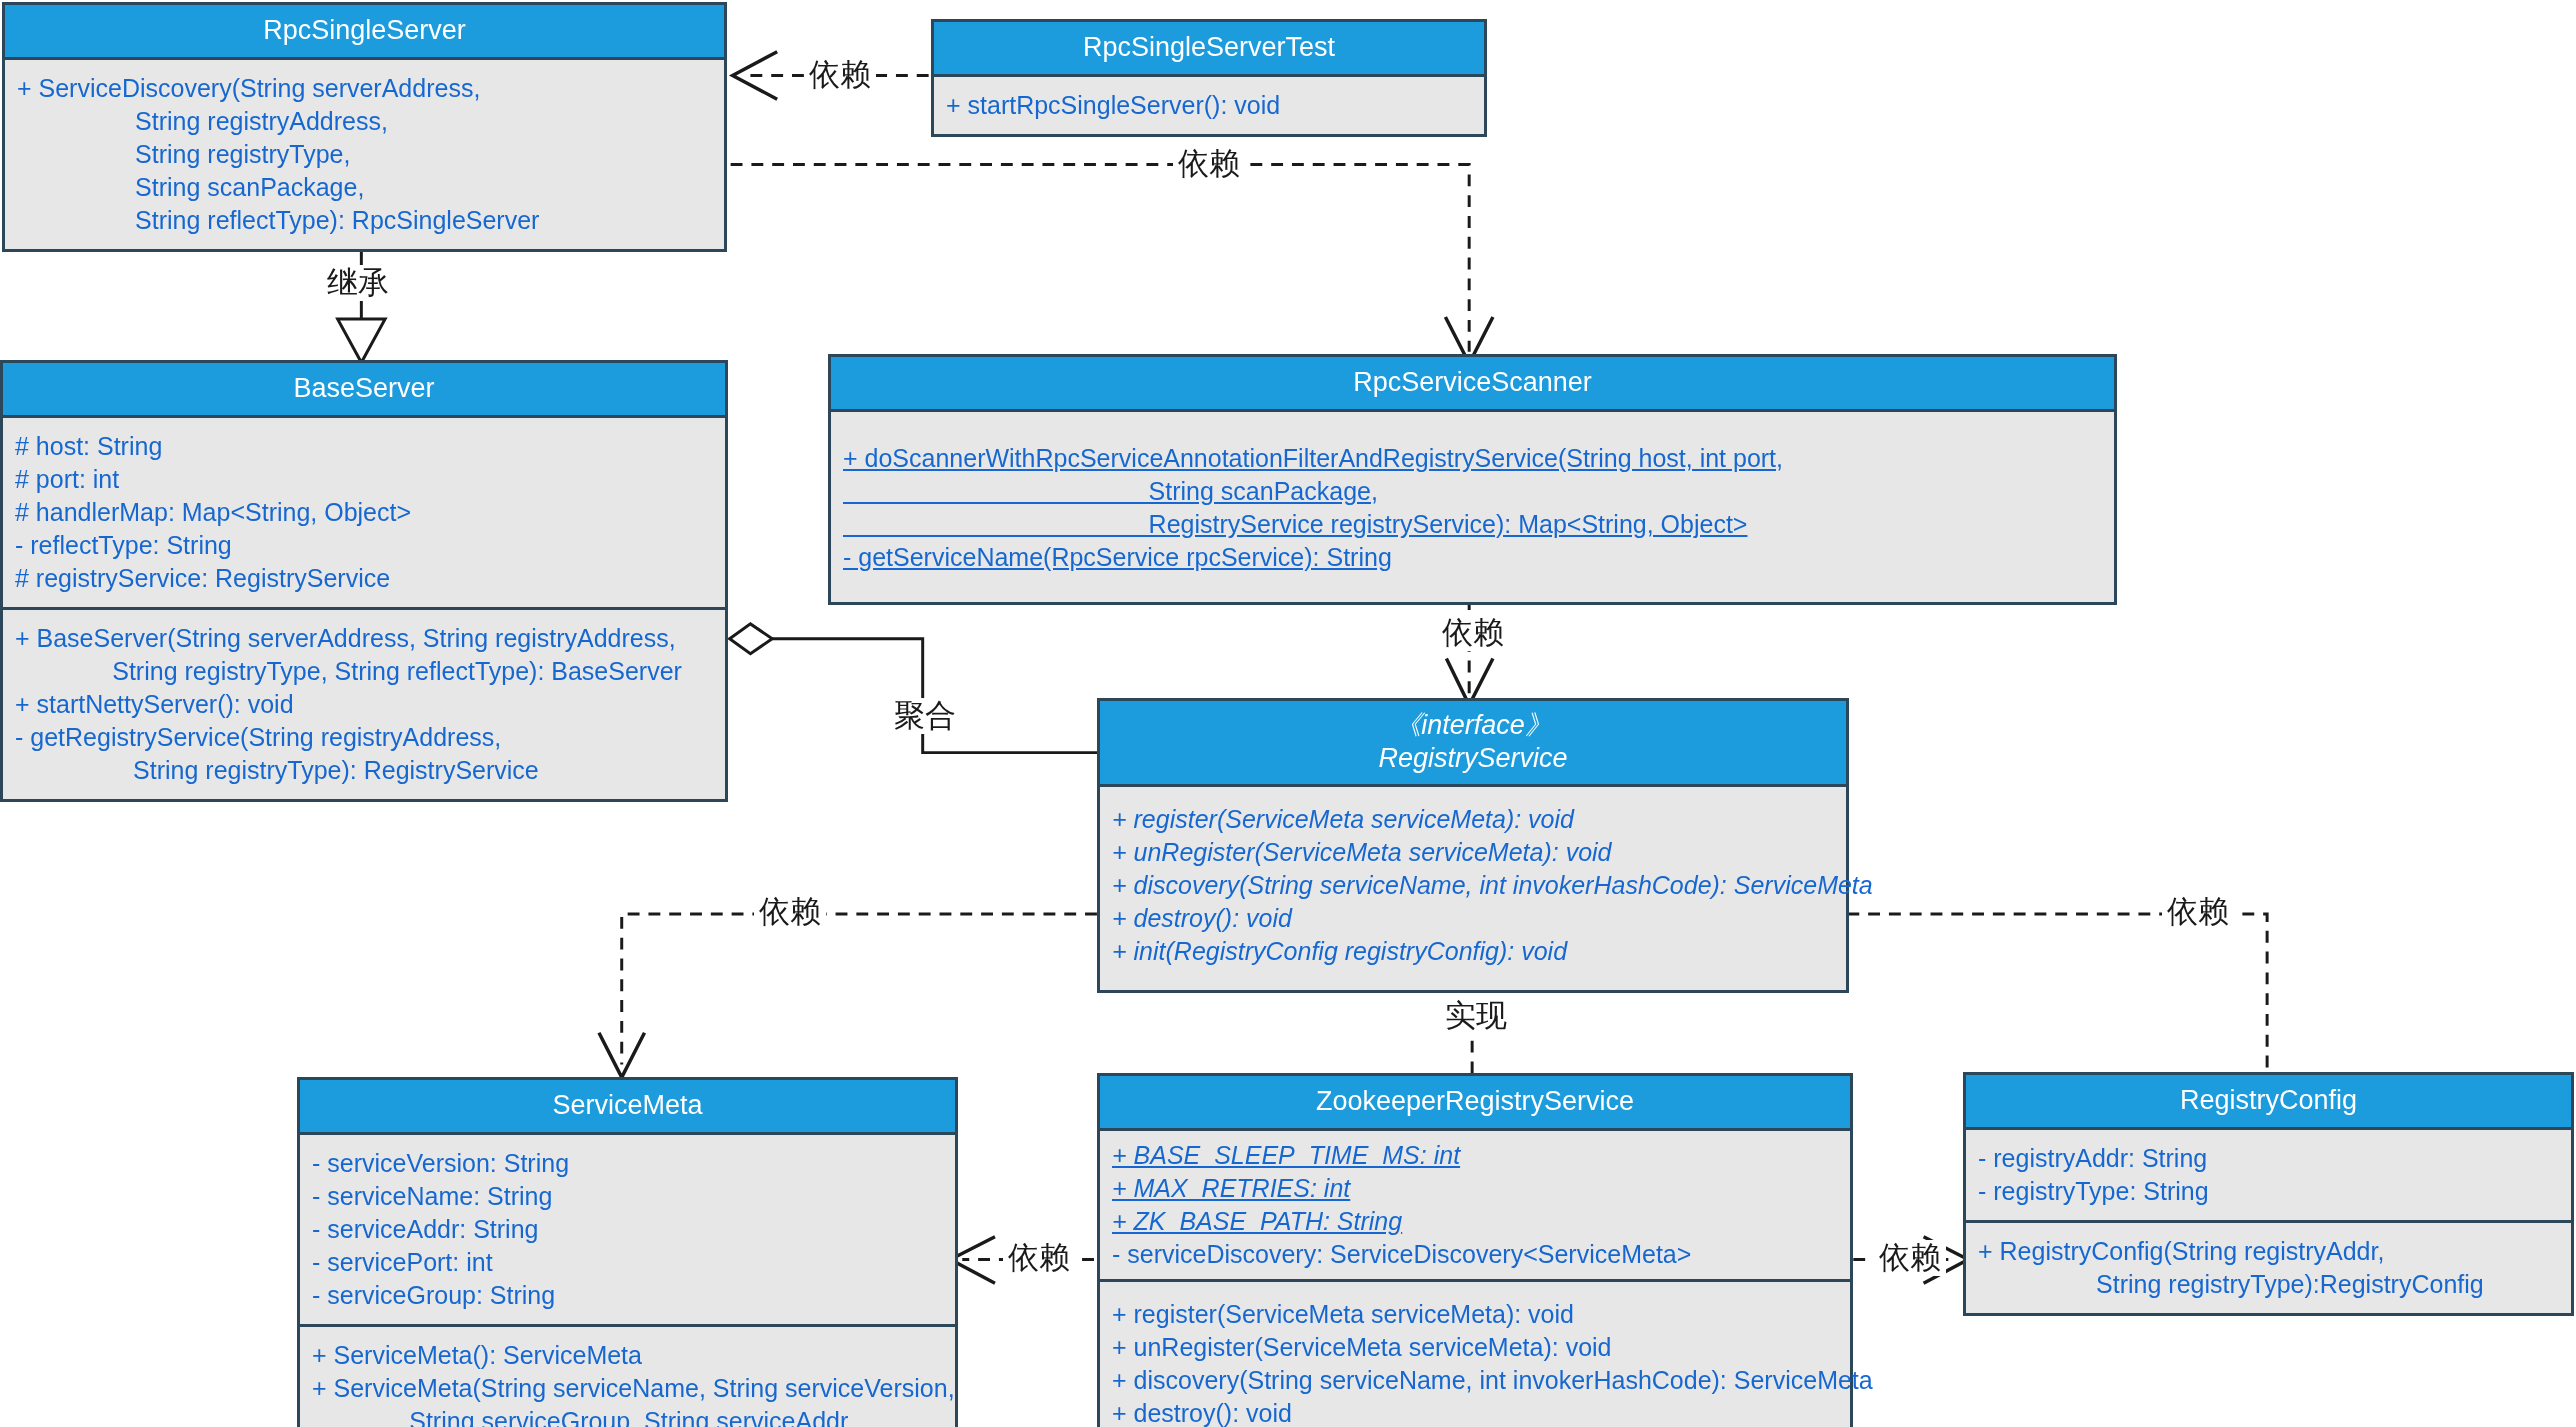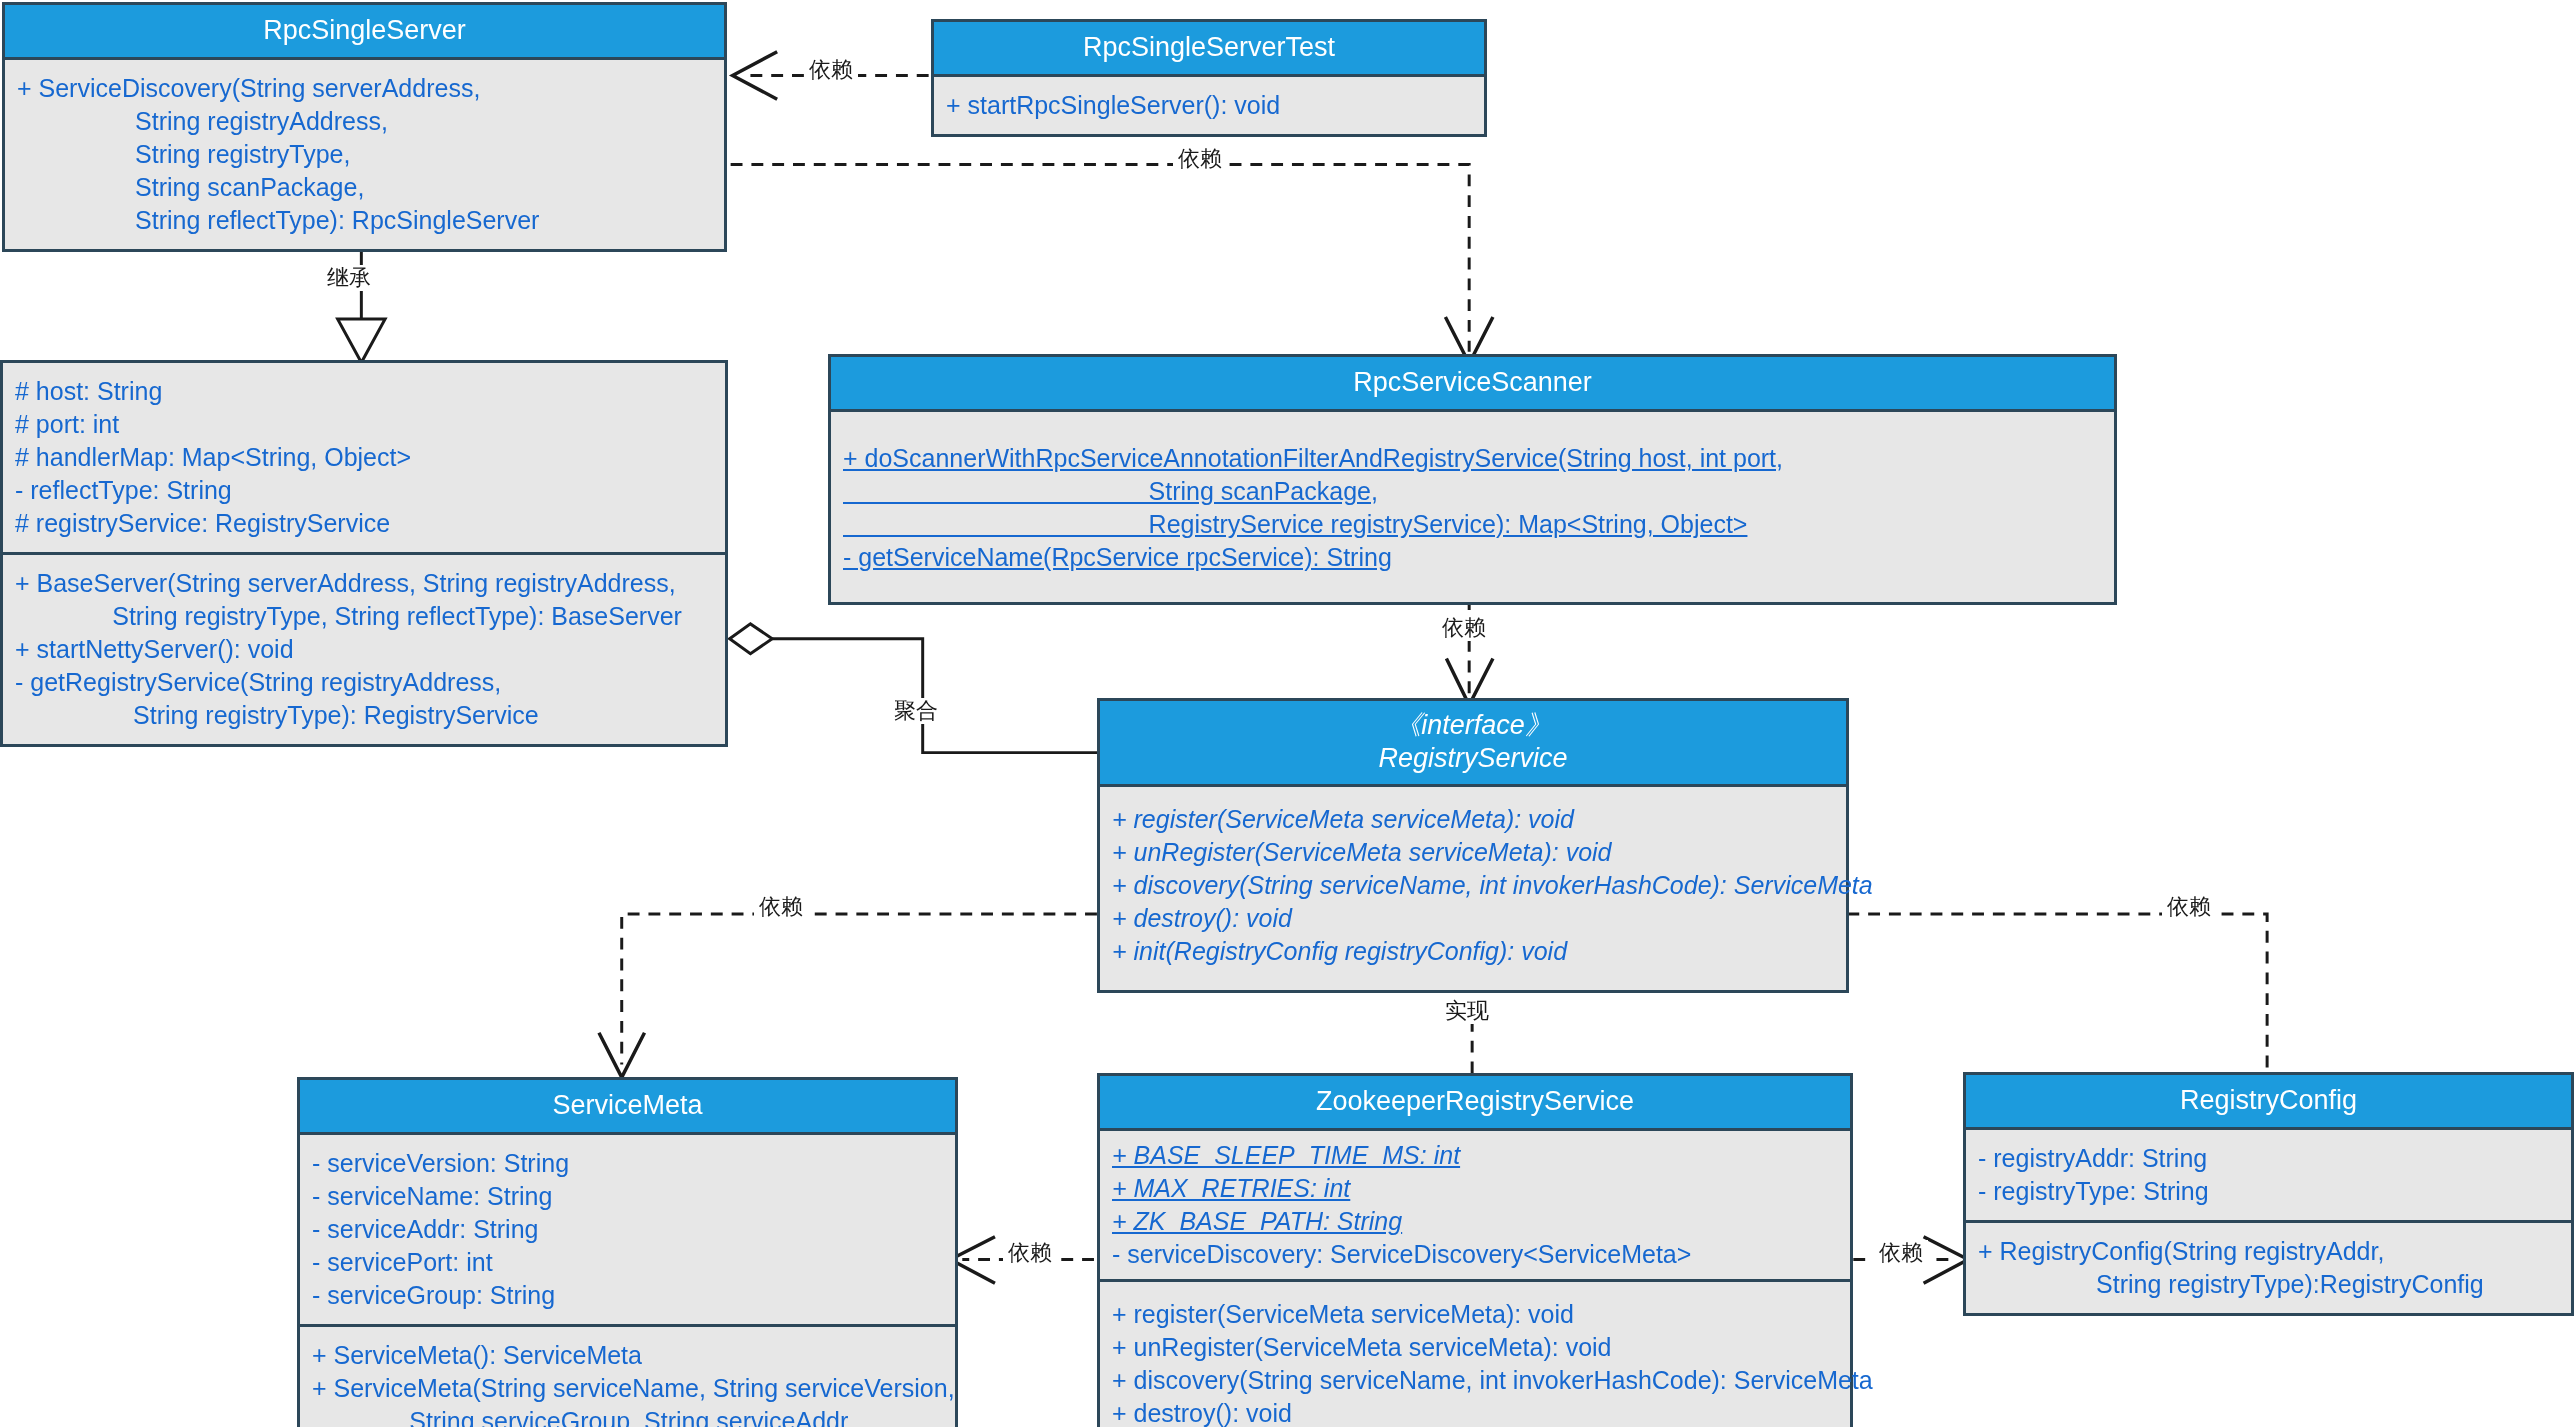--- a/index.html
+++ b/index.html
@@ -57,21 +57,21 @@
     line-height: 1.32;
     white-space: pre;
   }
   .uml-row.italic { font-style: italic; }
   .uml-row.static-u { text-decoration: underline; }
   .uml-row.static-u.italic { font-style: italic; text-decoration: underline; }
 
   
   .edge-label {
     position: absolute;
-    font-size: 22px;
+    font-size: 31px;
     color: #1A1A1A;
     background: #ffffff;
     padding: 1px 5px;
     white-space: nowrap;
     z-index: 7;
     line-height: 1.1;
   }
 
   svg.wires {
     position: absolute;
@@ -166,20 +166,21 @@
   </div>
 
   <div class="uml-class" style="left:931px; top:19px; width:556px;">
     <div class="uml-header">RpcSingleServerTest</div>
     <div class="uml-compartment">
       <div class="uml-row">+ startRpcSingleServer(): void</div>
     </div>
   </div>
 
   <div class="uml-class" style="left:0px; top:360px; width:728px;">
+    <div class="uml-header">BaseServer</div>
     <div class="uml-compartment">
       <div class="uml-row"># host: String</div>
       <div class="uml-row"># port: int</div>
       <div class="uml-row"># handlerMap: Map&lt;String, Object&gt;</div>
       <div class="uml-row">- reflectType: String</div>
       <div class="uml-row"># registryService: RegistryService</div>
     </div>
     <div class="uml-compartment">
       <div class="uml-row">+ BaseServer(String serverAddress, String registryAddress,</div>
       <div class="uml-row">              String registryType, String reflectType): BaseServer</div>

